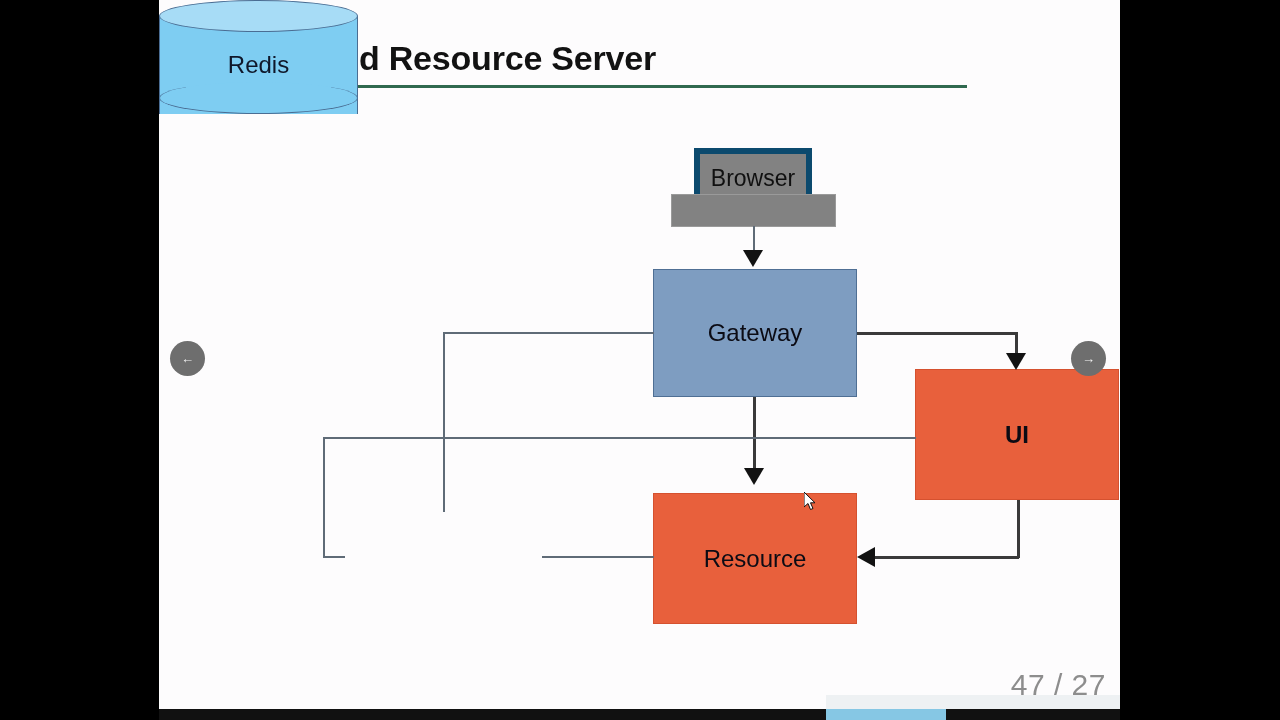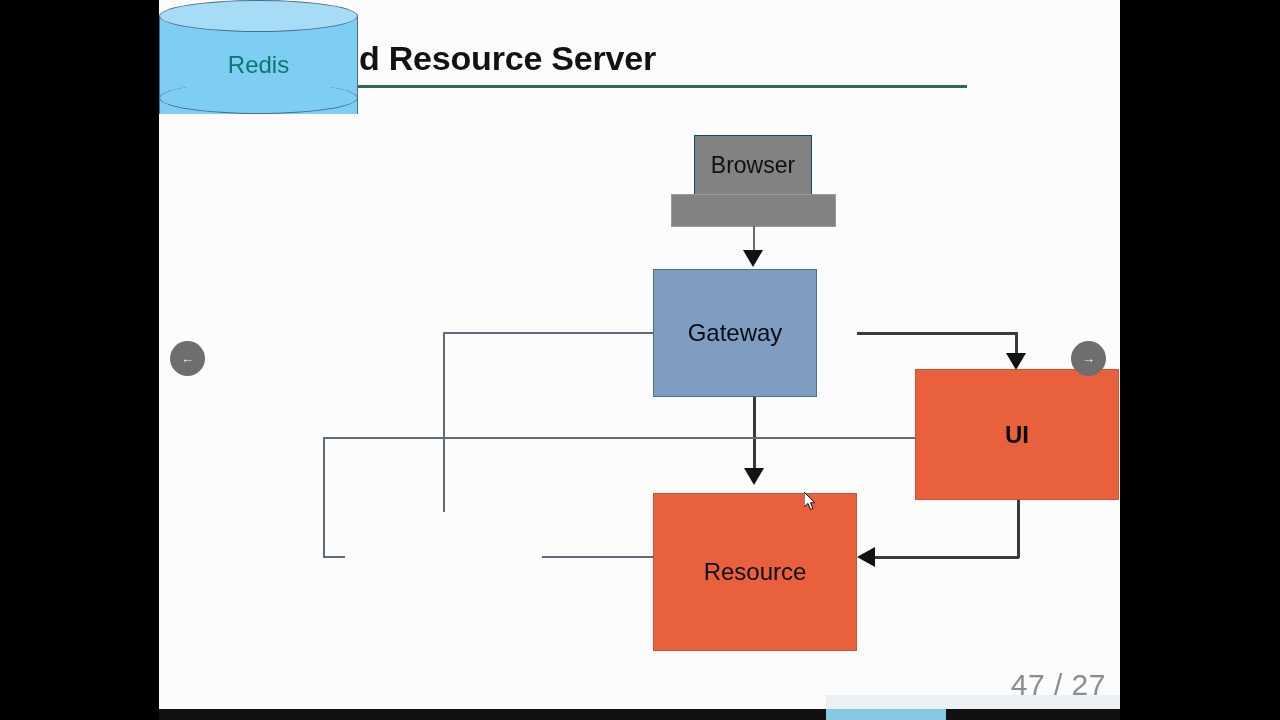--- a/index.html
+++ b/index.html
@@ -33,36 +33,36 @@
     position:absolute;left:155px;top:85px;width:653px;height:3px;
     background:#30694f;
   }
 
   
   .node{position:absolute;box-sizing:border-box;
         display:flex;align-items:center;justify-content:center;}
   .node .label{font-size:24px;color:#0b0b14;line-height:1;}
 
   
-  #browser-screen{left:535px;top:135px;width:118px;height:61px;
-    background:#828282;border:1px solid #0c4a6e;}
+  #browser-screen{left:535px;top:148px;width:118px;height:61px;
+    background:#828282;border:6px solid #0c4a6e;}
   #browser-base{left:512px;top:194px;width:165px;height:33px;
     background:#828282;border:1px solid #9a9a9a;}
   #browser-screen .label{font-size:23px;color:#101010;}
 
   
-  #gateway{left:494px;top:269px;width:164px;height:128px;
+  #gateway{left:494px;top:269px;width:204px;height:128px;
     background:#7e9dc1;border:1.5px solid #4f6f94;}
 
   
   #ui-box{left:756px;top:369px;width:204px;height:131px;
     background:#e8603c;border:1px solid #d5512f;font-weight:bold;}
 
   
-  #resource{left:494px;top:493px;width:204px;height:158px;
+  #resource{left:494px;top:493px;width:204px;height:131px;
     background:#e8603c;border:1px solid #d5512f;}
 
   
   #redis{left:184px;top:497px;width:199px;height:130px;}
   #redis .cyl-body{
     position:absolute;left:0;top:16px;width:199px;height:98px;
     background:#7ecdf2;border-left:1.3px solid #4a6d93;border-right:1.3px solid #4a6d93;
     box-sizing:border-box;
   }
   #redis .cyl-bottom{
@@ -71,21 +71,21 @@
     box-sizing:border-box;border-top:none;
   }
   #redis .cyl-top{
     position:absolute;left:0;top:0;width:199px;height:32px;
     background:#a7dcf6;border:1.3px solid #4a6d93;border-radius:50%;
     box-sizing:border-box;
   }
   #redis .label{
     position:absolute;left:0;top:0;width:199px;height:130px;
     display:flex;align-items:center;justify-content:center;
-    font-size:24px;color:#0f766e;
+    font-size:24px;color:#0f172a;
   }
 
   
   .line{position:absolute;background:#5f6b77;}
   .line.h{height:1.5px;}
   .line.v{width:1.5px;}
   .line.dark{background:#3a3a3a;height:2.5px;}
   .line.darkv{background:#3a3a3a;width:2.5px;}
 
   .arrow-down{position:absolute;width:0;height:0;

